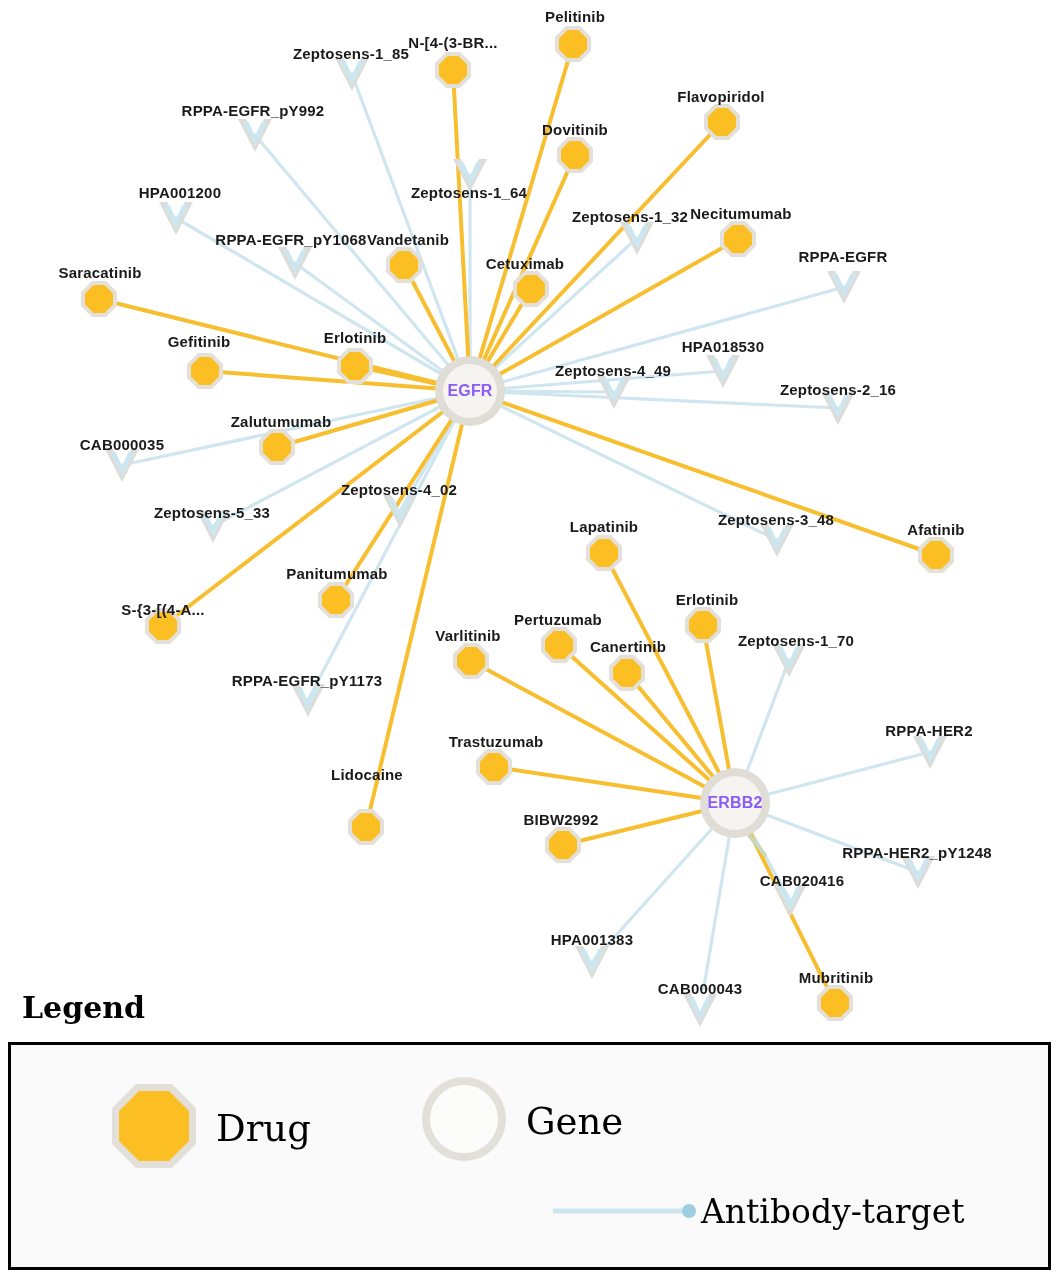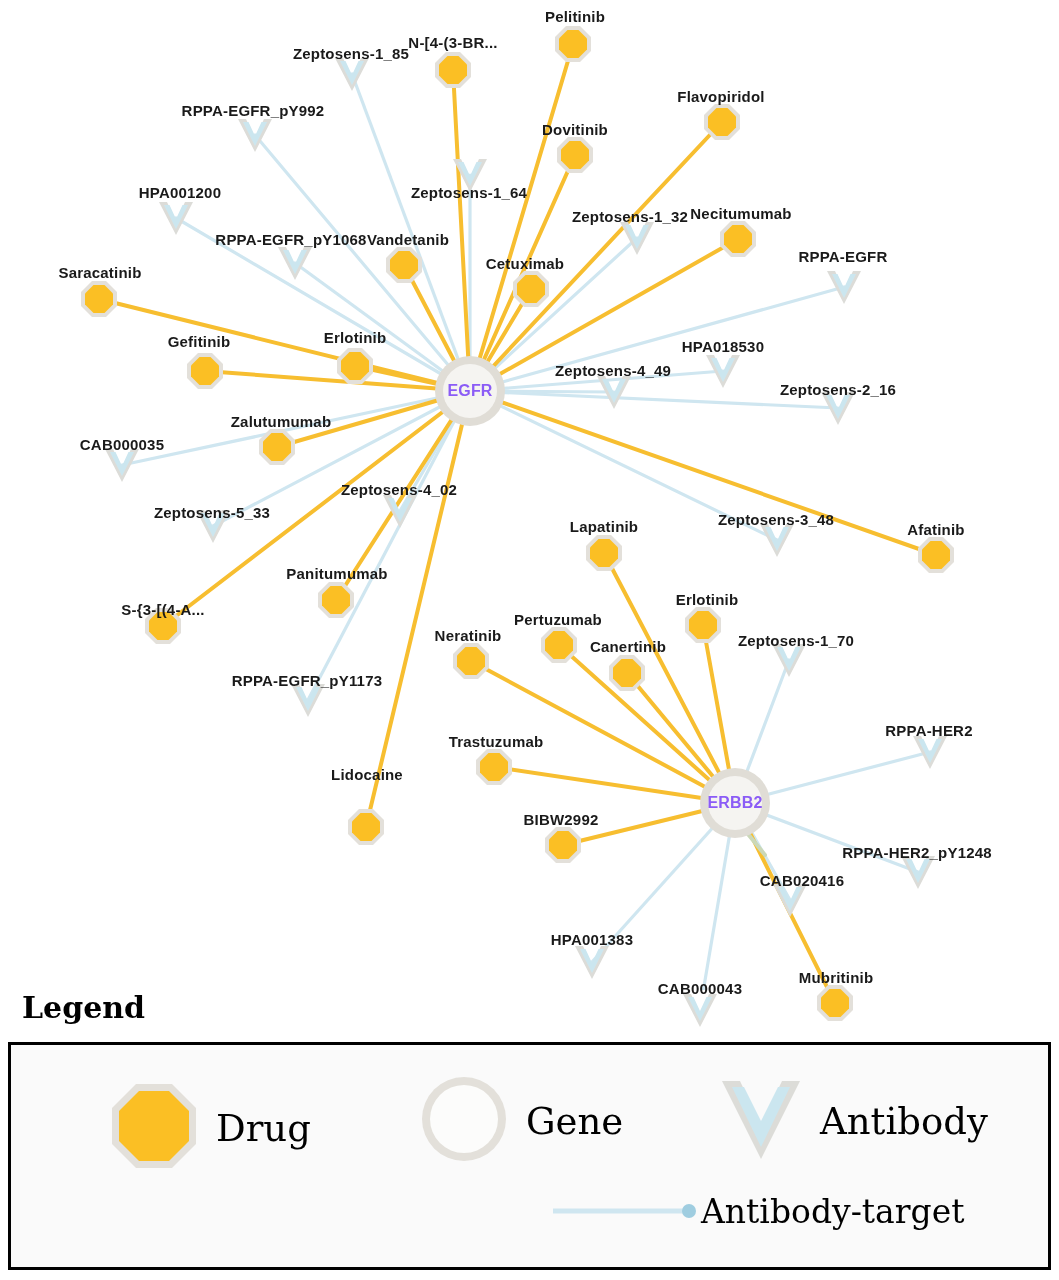--- a/index.html
+++ b/index.html
@@ -405,21 +405,21 @@
       <div class="label" style="left: 100px; top: 272px;">Saracatinib</div>
       <div class="label" style="left: 355px; top: 337px;">Erlotinib</div>
       <div class="label" style="left: 199px; top: 341px;">Gefitinib</div>
       <div class="label" style="left: 281px; top: 421px;">Zalutumumab</div>
       <div class="label" style="left: 604px; top: 526px;">Lapatinib</div>
       <div class="label" style="left: 936px; top: 529px;">Afatinib</div>
       <div class="label" style="left: 337px; top: 573px;">Panitumumab</div>
       <div class="label" style="left: 163px; top: 609px;">S-{3-[(4-A...</div>
       <div class="label" style="left: 707px; top: 599px;">Erlotinib</div>
       <div class="label" style="left: 558px; top: 619px;">Pertuzumab</div>
-      <div class="label" style="left: 468px; top: 635px;">Neratinib</div>
+      <div class="label" style="left: 468px; top: 635px;">Varlitinib</div>
       <div class="label" style="left: 628px; top: 646px;">Canertinib</div>
       <div class="label" style="left: 496px; top: 741px;">Trastuzumab</div>
       <div class="label" style="left: 367px; top: 774px;">Lidocaine</div>
       <div class="label" style="left: 561px; top: 819px;">BIBW2992</div>
       <div class="label" style="left: 836px; top: 977px;">Mubritinib</div>
       <div class="label" style="left: 351px; top: 53px;">Zeptosens-1_85</div>
       <div class="label" style="left: 469px; top: 151px; margin-top: 41px;">Zeptosens-1_64</div>
       <div class="label" style="left: 253px; top: 110px;">RPPA-EGFR_pY992</div>
       <div class="label" style="left: 180px; top: 192px;">HPA001200</div>
       <div class="label" style="left: 630px; top: 216px;">Zeptosens-1_32</div>
@@ -459,29 +459,20 @@
     </div>
     <div class="lg-item" id="lg-gene" style="left:405px; top:8px;">
       <span>
         <svg width="96" height="96" viewBox="0 0 96 96">
           <circle cx="48" cy="48" r="42" fill="#E3E0DA"></circle>
           <circle cx="48" cy="48" r="34" fill="#FCFCFB"></circle>
         </svg>
       </span>
       <span class="lg-text">Gene</span>
     </div>
-    <div class="lg-item" id="lg-ab" style="left:705px; top:8px;">
-      <span>
-        <svg width="90" height="96" viewBox="0 0 90 96">
-          <path d="M6 10 L45 88 L84 10 L66 10 L45 54 L24 10 Z" fill="#DCDCD8"></path>
-          <path d="M16 16 L45 76 L74 16 L62 16 L45 50 L28 16 Z" fill="#CBE6EF"></path>
-        </svg>
-      </span>
-      <span class="lg-text">Antibody</span>
-    </div>
   </div>
   <div class="lg-row2">
     <div class="lg-item" style="left:540px; top:6px;">
       <svg width="150" height="40" viewBox="0 0 150 40">
         <line x1="2" y1="20" x2="134" y2="20" stroke="#CFE6F0" stroke-width="5"></line>
         <circle cx="138" cy="20" r="7" fill="#9FCDE0"></circle>
       </svg>
       <span class="lg-edge-text">Antibody-target</span>
     </div>
   </div>

